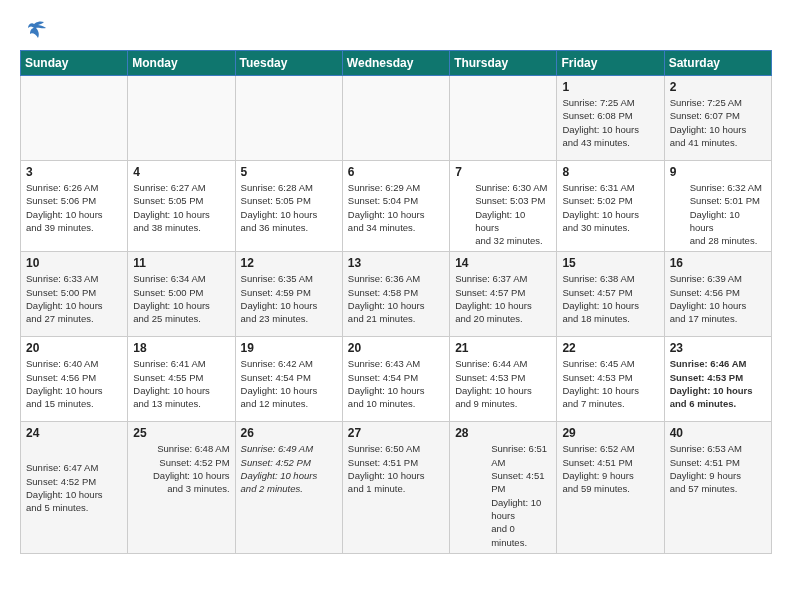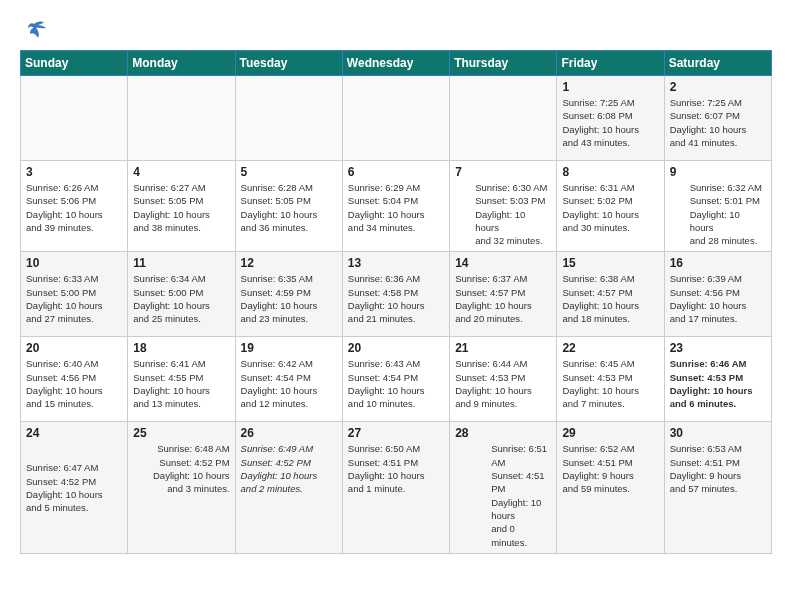--- a/index.html
+++ b/index.html
@@ -342,21 +342,21 @@
 and 0 minutes.</div>
           </td>
           <td>
             <span class="day-number">29</span>
             <div class="day-info" style="white-space: pre-line;">Sunrise: 6:52 AM
 Sunset: 4:51 PM
 Daylight: 9 hours
 and 59 minutes.</div>
           </td>
           <td>
-            <span class="day-number">30</span>
+            <span class="day-number">40</span>
             <div class="day-info" style="white-space: pre-line;">Sunrise: 6:53 AM
 Sunset: 4:51 PM
 Daylight: 9 hours
 and 57 minutes.</div>
           </td>
         </tr>
       </tbody>
   </table>
 </div>
 

